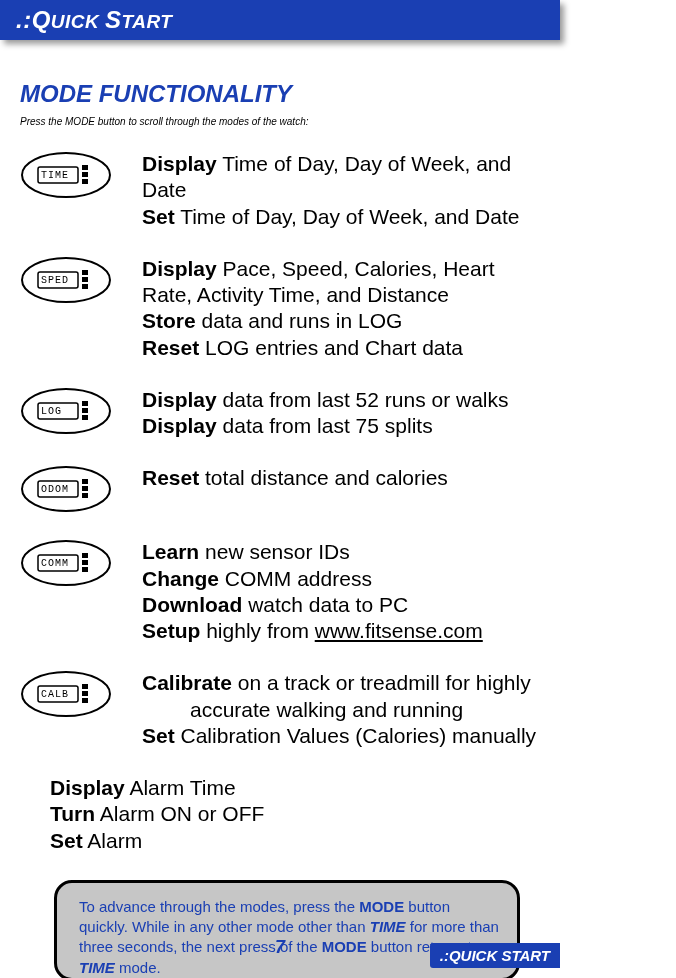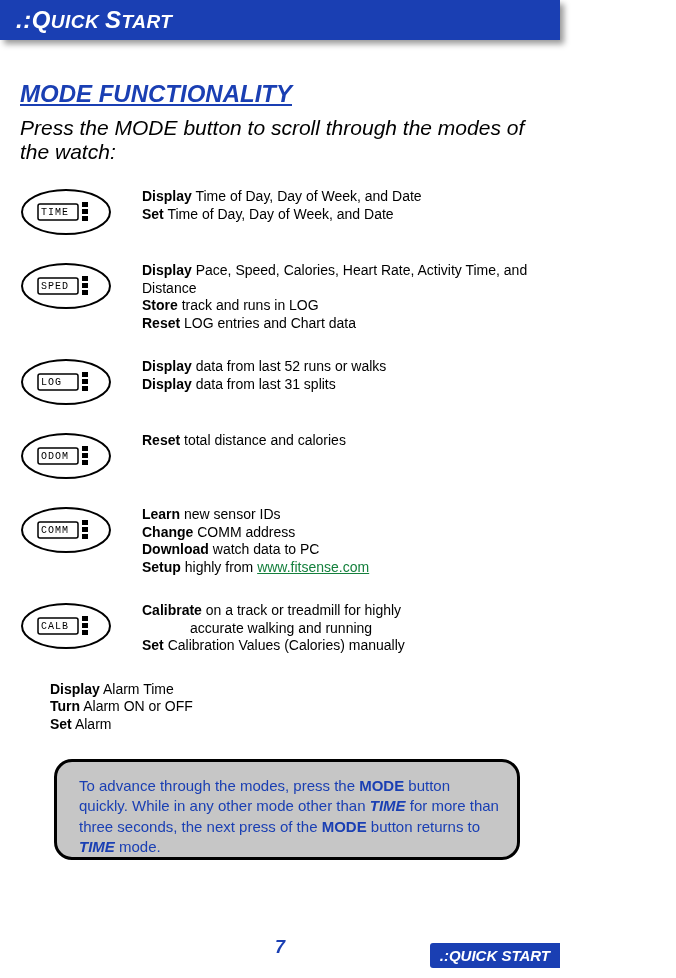--- a/index.html
+++ b/index.html
@@ -31,51 +31,50 @@
   }
   .header-bar .sc { font-size: 19px; }
   .content {
     padding: 40px 20px 0 20px;
   }
   .section-title {
     color: #1a3fb3;
     font-size: 24px;
     font-weight: bold;
     font-style: italic;
-    text-decoration: underline;
     margin: 0 0 8px 0;
   }
   .intro {
     font-style: italic;
-    font-size: 21px;
+    font-size: 10px;
     margin: 0 0 24px 0;
   }
   .mode-row {
     display: flex;
     align-items: flex-start;
     margin-bottom: 26px;
   }
   .watch-icon {
     width: 92px;
     flex: 0 0 92px;
     display: flex;
     align-items: flex-start;
   }
   .watch-icon svg {
     display: block;
   }
   .mode-desc {
     flex: 1;
-    font-size: 14px;
+    font-size: 21px;
     line-height: 1.25;
     padding-left: 30px;
   }
   .mode-desc .line { display: block; }
   .mode-desc .b { font-weight: bold; }
-  .mode-desc .link { color: #15803d; text-decoration: underline; }
+  .mode-desc .link { color: #000000; text-decoration: underline; }
   .mode-desc .indent { padding-left: 48px; display:block; }
   .tip-box {
     margin: 0 20px 0 34px;
     border: 3px solid #000;
     border-radius: 18px;
     background: #c6c6c6;
     padding: 14px 18px 0 22px;
     font-size: 15px;
     line-height: 1.35;
     color: #1a3fb3;
@@ -154,38 +153,38 @@
     <ellipse cx="46" cy="24" rx="44" ry="22" fill="#fff" stroke="#000" stroke-width="2"></ellipse>
     <rect x="18" y="16" width="40" height="16" rx="2" fill="#fff" stroke="#000" stroke-width="1.5"></rect>
     <text x="21" y="27" class="lcd-text">SPED</text>
     <rect x="62" y="14" width="6" height="5" fill="#000"></rect>
     <rect x="62" y="21" width="6" height="5" fill="#000"></rect>
     <rect x="62" y="28" width="6" height="5" fill="#000"></rect>
   </svg>
           </div>
           <div class="mode-desc">
             <span class="line"><span class="b">Display</span><span> Pace, Speed, Calories, Heart Rate, Activity Time, and Distance</span></span>
-            <span class="line"><span class="b">Store</span><span> track and runs in LOG</span></span>
+            <span class="line"><span class="b">Store</span><span> data and runs in LOG</span></span>
             <span class="line"><span class="b">Reset</span><span> LOG entries and Chart data</span></span>
           </div>
         </div>
         <div class="mode-row">
           <div class="watch-icon">
             <svg width="92" height="48" viewBox="0 0 92 48">
     <ellipse cx="46" cy="24" rx="44" ry="22" fill="#fff" stroke="#000" stroke-width="2"></ellipse>
     <rect x="18" y="16" width="40" height="16" rx="2" fill="#fff" stroke="#000" stroke-width="1.5"></rect>
     <text x="21" y="27" class="lcd-text">LOG</text>
     <rect x="62" y="14" width="6" height="5" fill="#000"></rect>
     <rect x="62" y="21" width="6" height="5" fill="#000"></rect>
     <rect x="62" y="28" width="6" height="5" fill="#000"></rect>
   </svg>
           </div>
           <div class="mode-desc">
             <span class="line"><span class="b">Display</span><span> data from last 52 runs or walks</span></span>
-            <span class="line"><span class="b">Display</span><span> data from last 31 splits</span></span>
+            <span class="line"><span class="b">Display</span><span> data from last 75 splits</span></span>
           </div>
         </div>
         <div class="mode-row">
           <div class="watch-icon">
             <svg width="92" height="48" viewBox="0 0 92 48">
     <ellipse cx="46" cy="24" rx="44" ry="22" fill="#fff" stroke="#000" stroke-width="2"></ellipse>
     <rect x="18" y="16" width="40" height="16" rx="2" fill="#fff" stroke="#000" stroke-width="1.5"></rect>
     <text x="21" y="27" class="lcd-text">ODOM</text>
     <rect x="62" y="14" width="6" height="5" fill="#000"></rect>
     <rect x="62" y="21" width="6" height="5" fill="#000"></rect>

